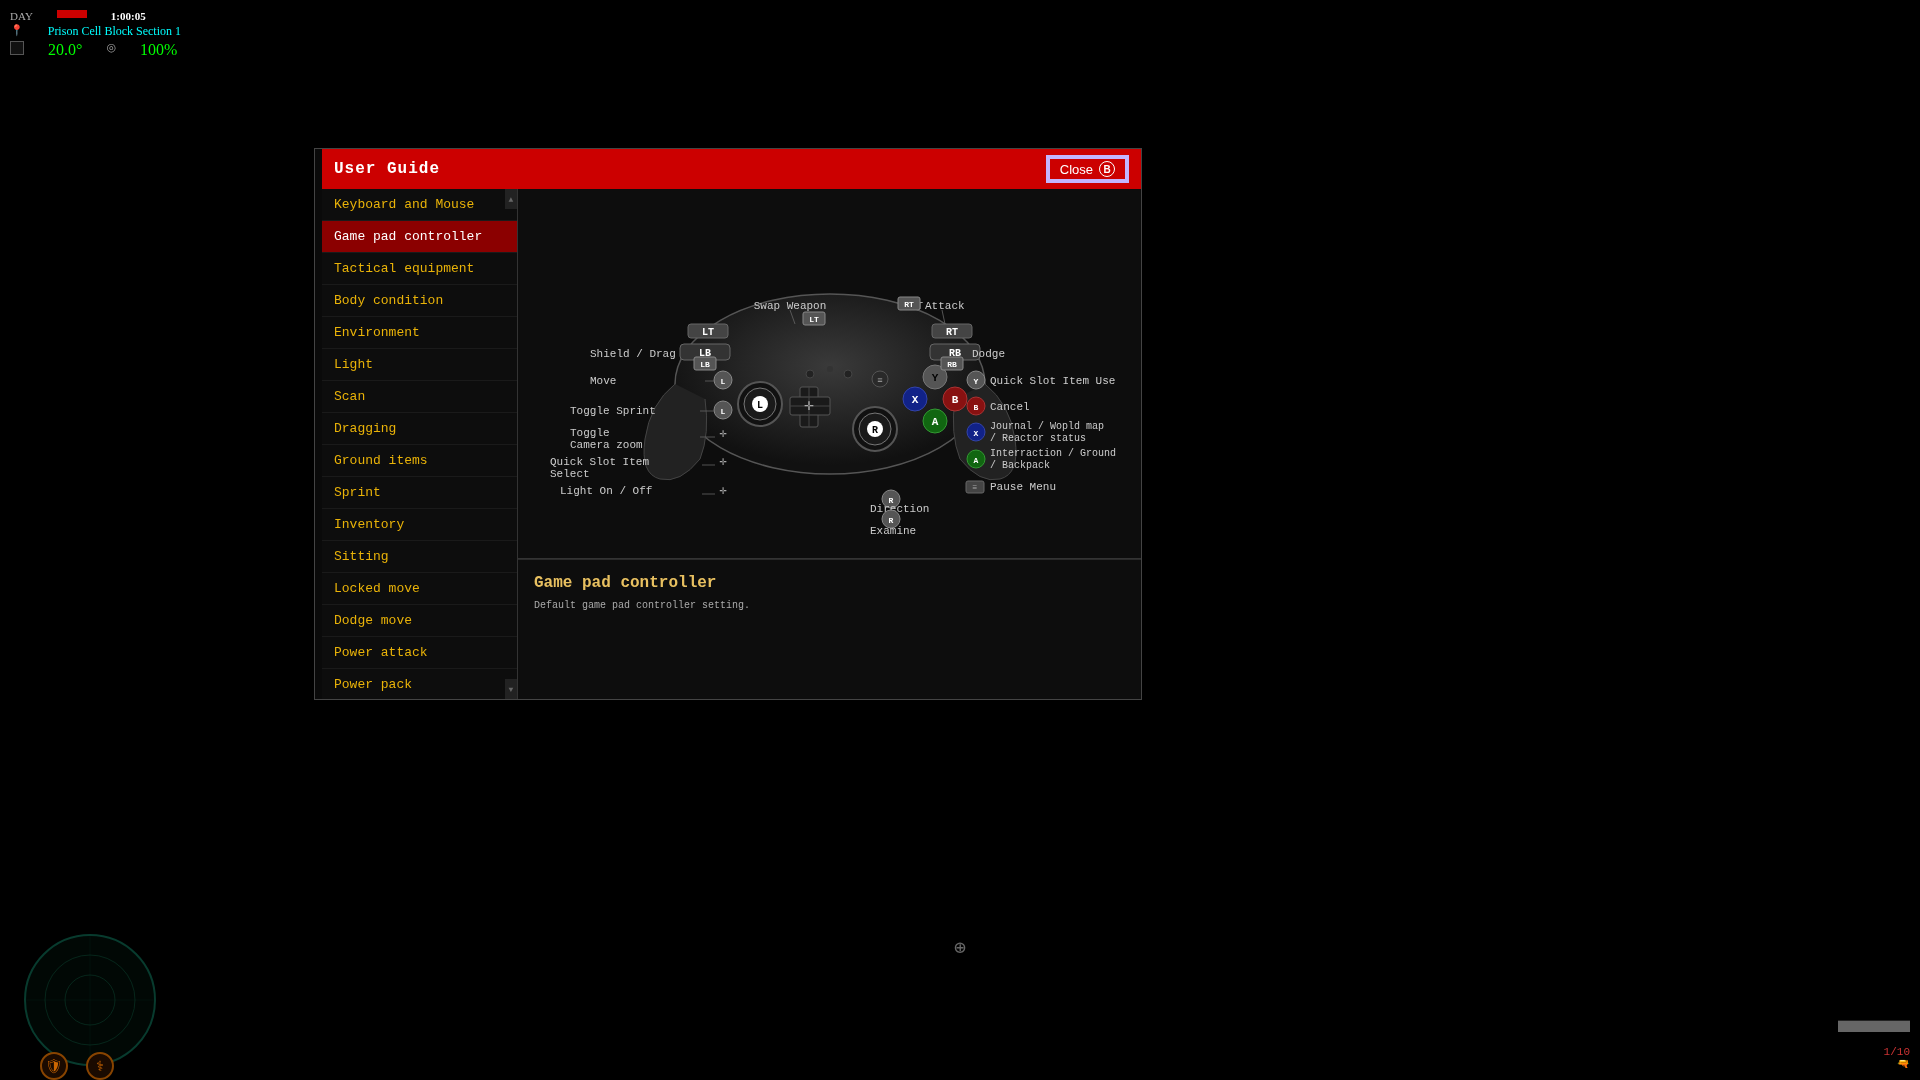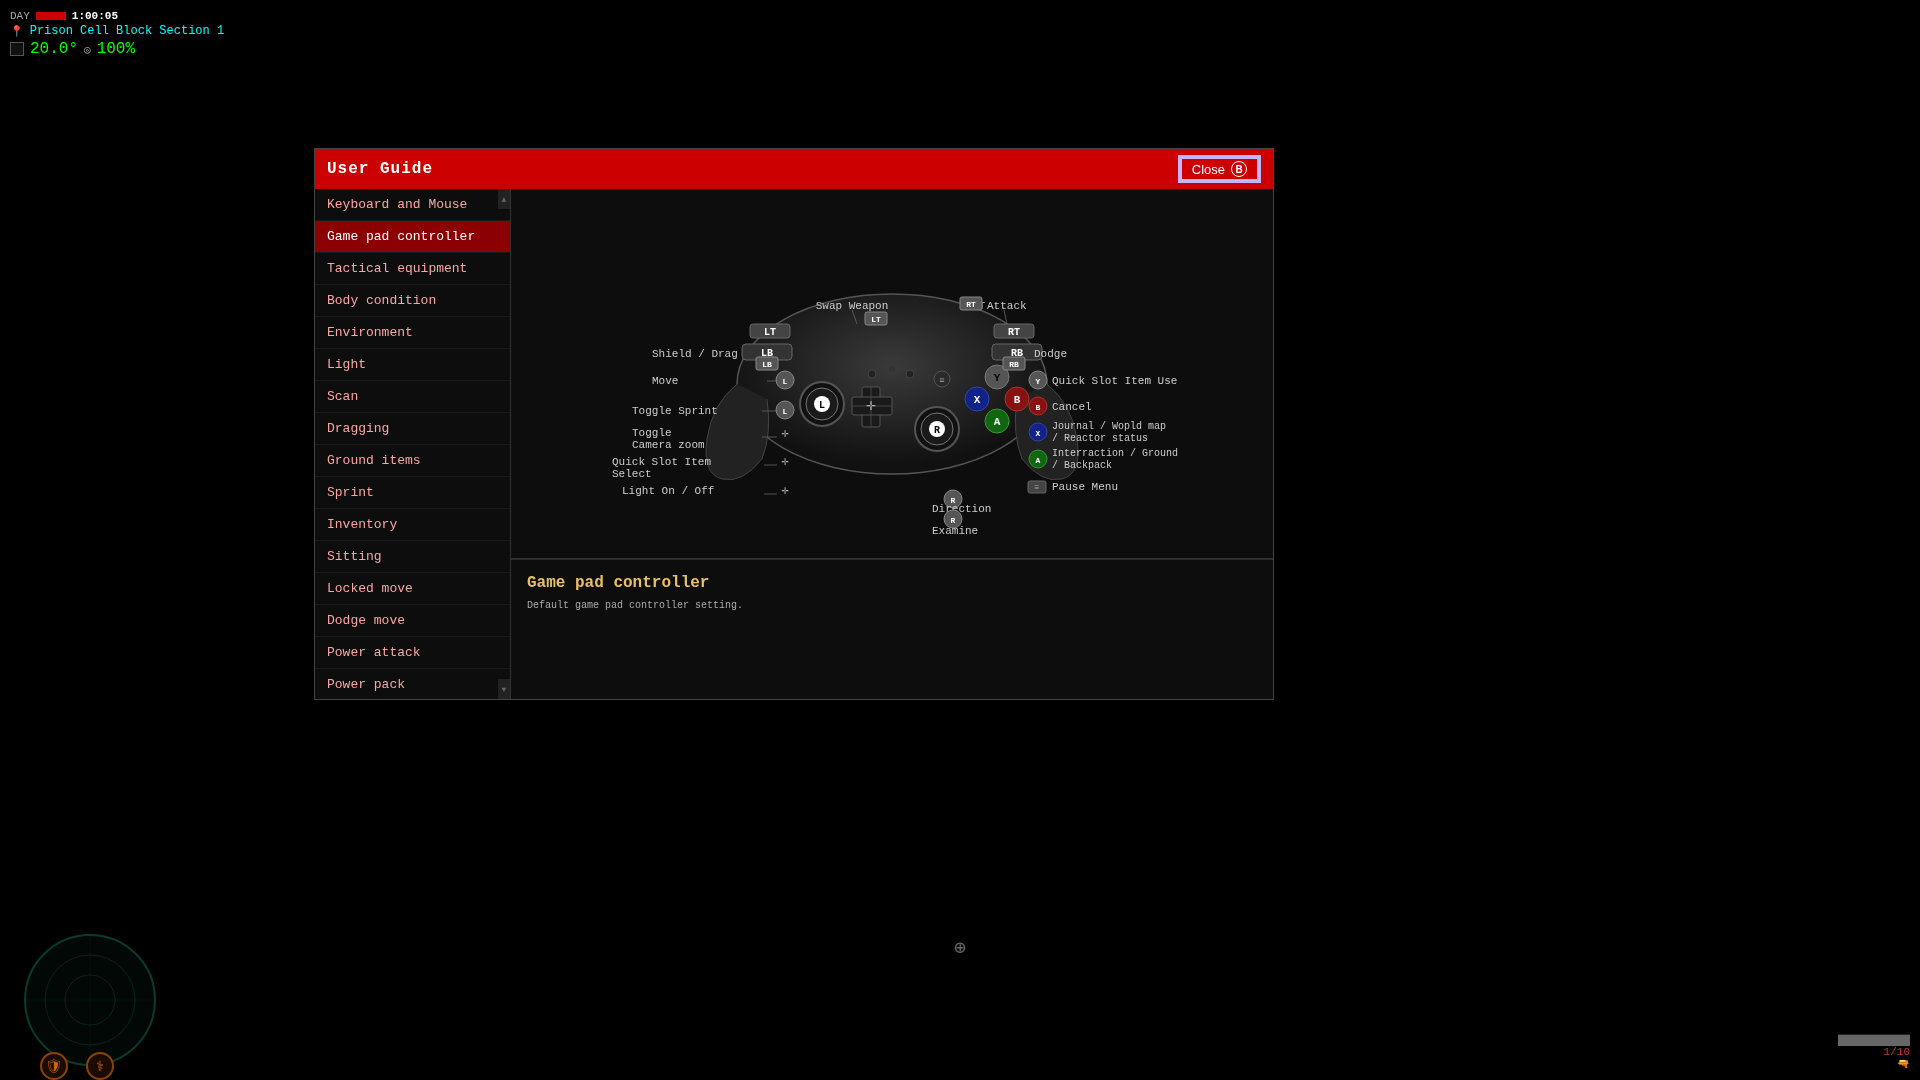--- a/index.html
+++ b/index.html
@@ -15,23 +15,23 @@
     
     .hud-topleft {
       position: absolute;
       top: 10px;
       left: 10px;
       color: #aaa;
       font-size: 11px;
     }
     .hud-row {
       display: flex;
-      align-items: center;
-      gap: 6px;
+      gap: 24px;
       margin-bottom: 2px;
+      font-family: Liberation Serif, serif;
     }
     .hud-timer {
       color: #fff;
       font-size: 11px;
       font-weight: bold;
     }
     .hud-red-bar {
       background: #c00;
       width: 30px;
       height: 8px;
@@ -51,23 +51,24 @@
     .hud-stat {
       color: #0f0;
       font-size: 16px;
     }
 
     
     .dialog {
       position: absolute;
       top: 148px;
       left: 314px;
-      width: 960px;
+      width: 828px;
       background: #0a0a0a;
       border: 1px solid #444;
+      padding-left: 7px;
     }
     .dialog-title-bar {
       background: #cc0000;
       padding: 6px 12px;
       display: flex;
       align-items: center;
       justify-content: space-between;
     }
     .dialog-title {
       color: #fff;
@@ -139,21 +140,21 @@
       height: 20px;
       display: flex;
       align-items: center;
       justify-content: center;
       color: #666;
       font-size: 8px;
     }
 
     .sidebar-item {
       padding: 8px 12px;
-      color: #fca5a5;
+      color: #eab308;
       font-size: 13px;
       border-bottom: 1px solid #1a1a1a;
       cursor: pointer;
       background: #0d0d0d;
     }
     .sidebar-item.active {
       background: #8b0000;
       color: #fff;
     }
 
@@ -473,15 +474,15 @@
       <div style="width:28px;height:28px;border-radius:50%;background:#1a0a00;border:2px solid #884400;display:flex;align-items:center;justify-content:center;color:#cc6600;font-size:14px;">🛡</div>
       <div style="width:28px;height:28px;border-radius:50%;background:#1a0a00;border:2px solid #884400;display:flex;align-items:center;justify-content:center;color:#cc6600;font-size:14px;">⚕</div>
     </div>
   </div>
 </div>
 
 <div class="crosshair">⊕</div>
 
 <div class="hud-bottomright">
   <div style="color:#666; font-size:10px;">████████████</div>
-  <div style="color:#cc3333; font-size:11px; margin-top:0;">1/10</div>
+  <div style="color:#cc3333; font-size:11px; margin-top:14px;">1/10</div>
   <div style="color:#aaa; font-size:10px;">🔫</div>
 </div>
 
 </body></html>

